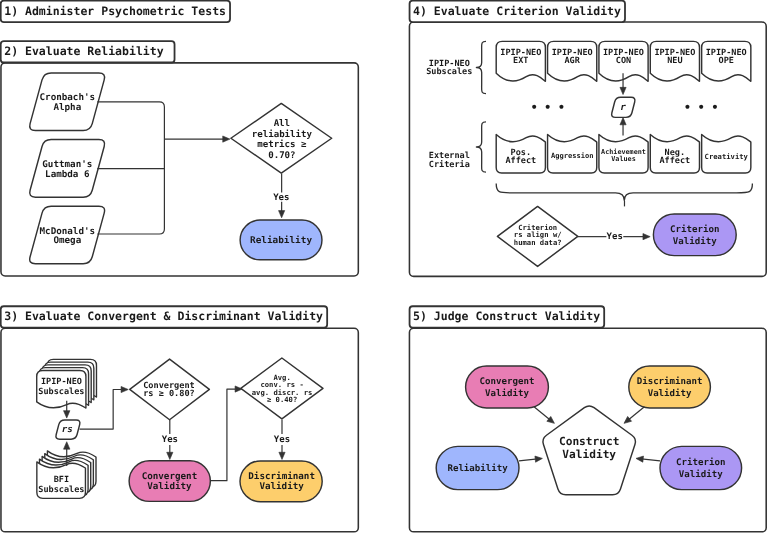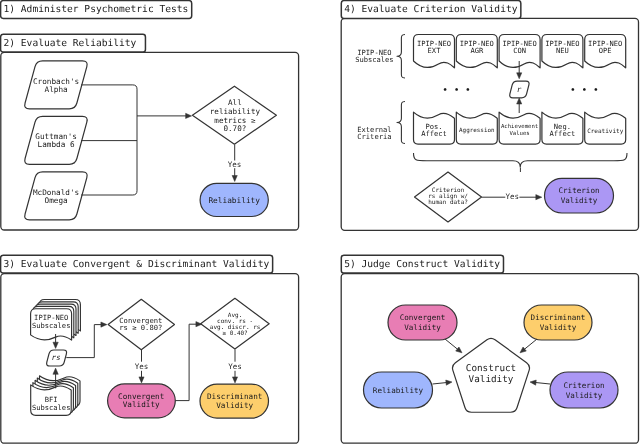--- a/index.html
+++ b/index.html
@@ -1,18 +1,18 @@
 <!DOCTYPE html>
 <html><head>
 <meta charset="utf-8">
 <title>Psychometric Validation Flowchart</title>
 <style>
   html,body{margin:0;padding:0;background:#ffffff;}
   body{width:640px;height:445px;overflow:hidden;font-family:"DejaVu Sans Mono",monospace;}
-  #root{position:relative;width:640px;height:445px;}
+  #root{position:relative;width:640px;height:445px;font-weight:bold;}
   svg{display:block;}
   text{font-family:"DejaVu Sans Mono",monospace;fill:#1a1a1a;-webkit-font-smoothing:antialiased;text-rendering:geometricPrecision;}
 </style>
 </head>
 <body>
 
 <div id="root">
   <svg id="canvas" width="640" height="445" viewBox="0 0 640 445">
       <g>
         <rect x="0.6" y="0.6" width="191.09583999999998" height="17.8" rx="2.6" ry="2.6" fill="#fff" stroke="#333" stroke-width="1.5"></rect>

